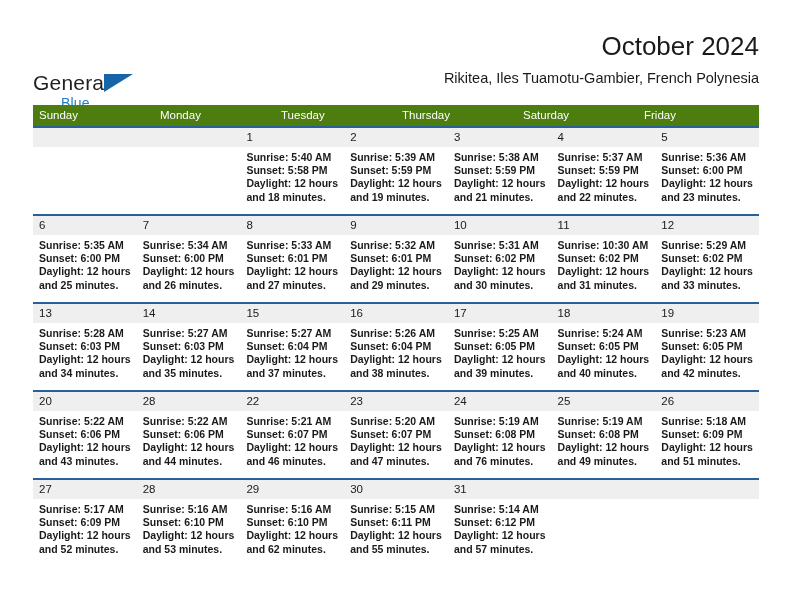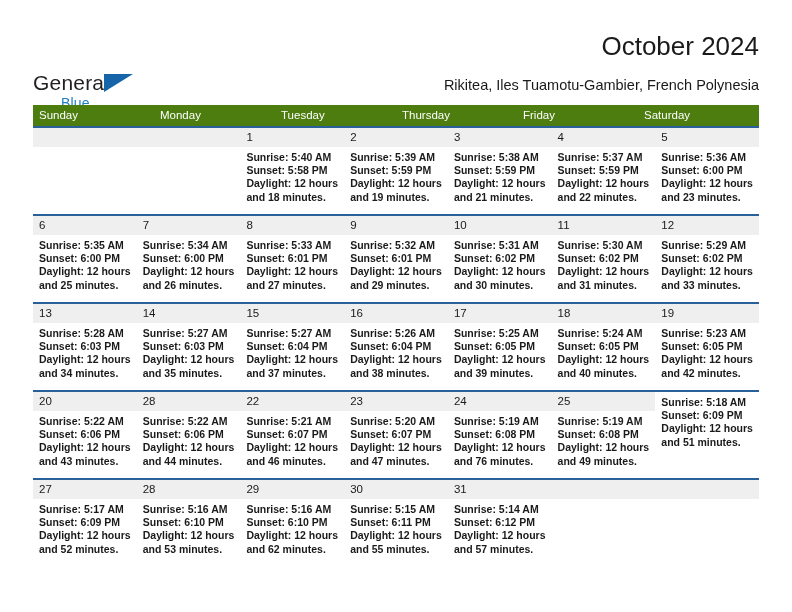--- a/index.html
+++ b/index.html
@@ -72,21 +72,21 @@
     text-align: right;
   }
   .cal-title {
     font-size: 26px;
     font-weight: normal;
     color: #1a1a1a;
     line-height: 32px;
     white-space: nowrap;
   }
   .cal-subtitle {
-    margin-top: 14px;
+    margin-top: 7px;
     font-size: 14.5px;
     font-weight: normal;
     color: #1a1a1a;
     line-height: 18px;
     white-space: nowrap;
   }
 
   
   .calendar {
     position: absolute;
@@ -168,22 +168,22 @@
 
   </div>
 
   <div class="calendar">
 
     <div class="weekdays">
       <div class="weekday">Sunday</div>
       <div class="weekday">Monday</div>
       <div class="weekday">Tuesday</div>
       <div class="weekday">Thursday</div>
+      <div class="weekday">Saturday</div>
       <div class="weekday">Friday</div>
-      <div class="weekday">Saturday</div>
     </div>
 
     <div class="week">
       <div class="day empty">
         <div class="day-number"></div>
       </div>
       <div class="day empty">
         <div class="day-number"></div>
       </div>
       <div class="day">
@@ -275,21 +275,21 @@
         <div class="day-info">
           <div>Sunrise: 5:31 AM</div>
           <div>Sunset: 6:02 PM</div>
           <div>Daylight: 12 hours</div>
           <div>and 30 minutes.</div>
         </div>
       </div>
       <div class="day">
         <div class="day-number">11</div>
         <div class="day-info">
-          <div>Sunrise: 5:30 AM</div>
+          <div>Sunrise: 10:30 AM</div>
           <div>Sunset: 6:02 PM</div>
           <div>Daylight: 12 hours</div>
           <div>and 31 minutes.</div>
         </div>
       </div>
       <div class="day">
         <div class="day-number">12</div>
         <div class="day-info">
           <div>Sunrise: 5:29 AM</div>
           <div>Sunset: 6:02 PM</div>
@@ -414,20 +414,21 @@
       <div class="day">
         <div class="day-number">25</div>
         <div class="day-info">
           <div>Sunrise: 5:19 AM</div>
           <div>Sunset: 6:08 PM</div>
           <div>Daylight: 12 hours</div>
           <div>and 49 minutes.</div>
         </div>
       </div>
       <div class="day">
+        <div class="day-number">26</div>
         <div class="day-info">
           <div>Sunrise: 5:18 AM</div>
           <div>Sunset: 6:09 PM</div>
           <div>Daylight: 12 hours</div>
           <div>and 51 minutes.</div>
         </div>
       </div>
     </div>
 
     <div class="week">

